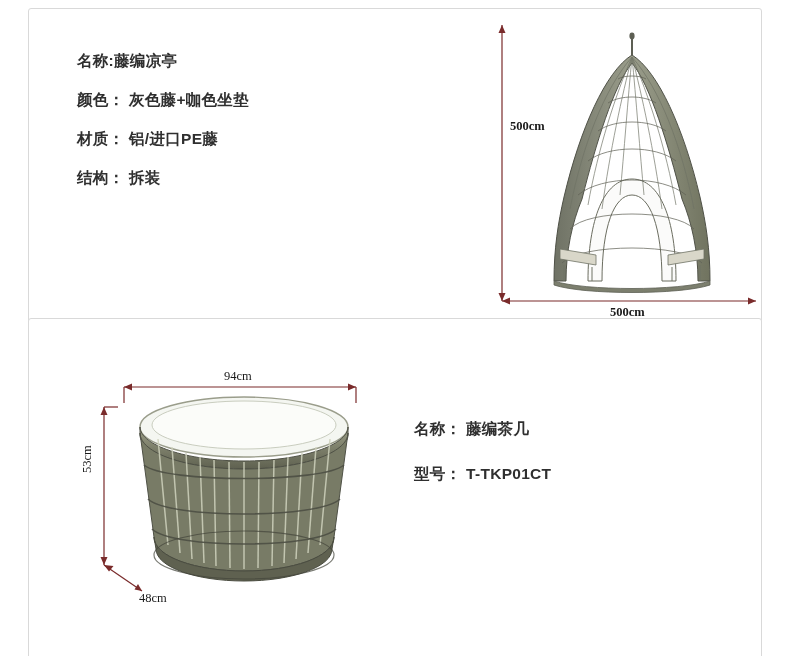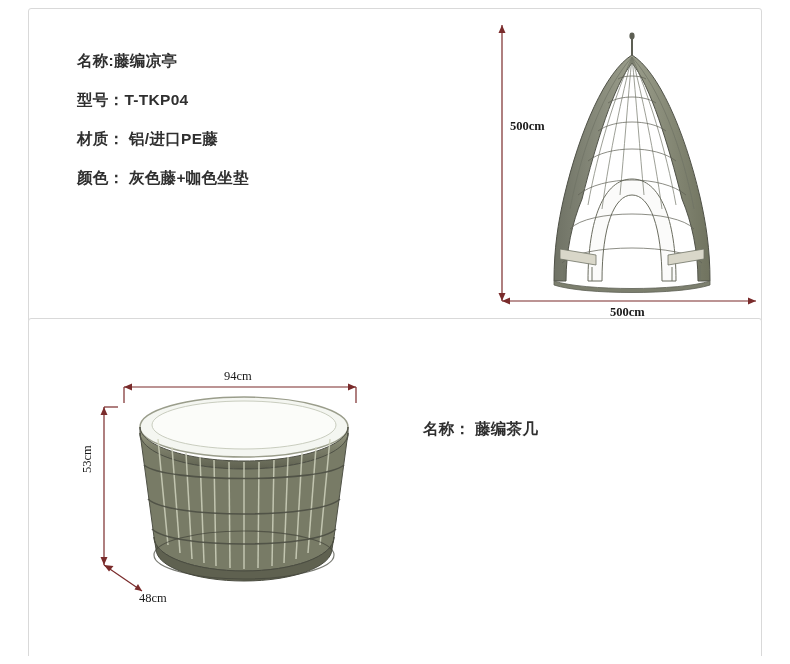--- a/index.html
+++ b/index.html
@@ -34,21 +34,21 @@
   }
   .panel-1 { top: 8px;  height: 320px; }
   .panel-2 { top: 318px; height: 414px; }
 
   
   .spec-list {
     position: absolute;
     color: #333333;
   }
   .spec-list-1 { left: 48px; top: 42px; }
-  .spec-list-2 { left: 394px; top: 100px; }
+  .spec-list-2 { left: 385px; top: 100px; }
 
   .spec-line {
     font-size: 15.5px;
     color: #2f2f2f;
     margin-bottom: 18px;
     white-space: nowrap;
     letter-spacing: 0.3px;
     font-weight: bold;
   }
   .spec-list-2 .spec-line { margin-bottom: 24px; }
@@ -92,23 +92,23 @@
 </style>
 </head>
 <body>
 
 <div class="page">
 
   <div class="panel panel-1">
 
     <div class="spec-list spec-list-1">
       <div class="spec-line">名称:藤编凉亭</div>
-      <div class="spec-line">型号：T-TKP04</div>
+      <div class="spec-line">颜色： 灰色藤+咖色坐垫</div>
       <div class="spec-line">材质： 铝/进口PE藤</div>
-      <div class="spec-line">颜色： 灰色藤+咖色坐垫</div>
+      <div class="spec-line">结构： 拆装</div>
     </div>
 
     <div class="figure figure-gazebo">
       <svg width="290" height="290" viewBox="0 0 290 290">
         <defs>
           <linearGradient id="gz" x1="0" y1="0" x2="1" y2="0">
             <stop offset="0" stop-color="#6f7265"></stop>
             <stop offset="0.5" stop-color="#9a9d8b"></stop>
             <stop offset="1" stop-color="#70735f"></stop>
           </linearGradient>
@@ -251,17 +251,18 @@
         </g>
       </svg>
 
       <div class="dim-label" style="left: 140px; top: 0px;">94cm</div>
       <div class="dim-label" style="left: -4px; top: 104px; transform: rotate(-90deg); transform-origin: left top;">53cm</div>
       <div class="dim-label" style="left: 12px; top: 222px; margin-left: 43px;">48cm</div>
     </div>
 
     <div class="spec-list spec-list-2">
       <div class="spec-line">名称： 藤编茶几</div>
+      <div class="spec-line">型号： T-TKP01CT</div>
     </div>
   </div>
 
   <div class="bottom-strip"></div>
 </div>
 
 </body></html>

